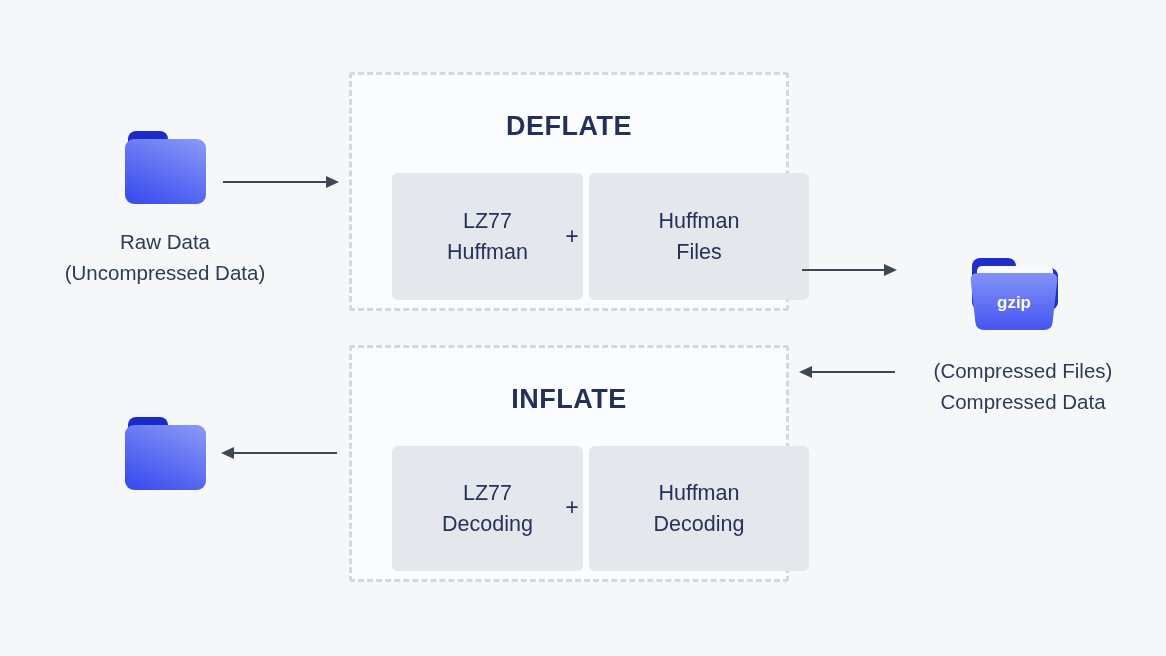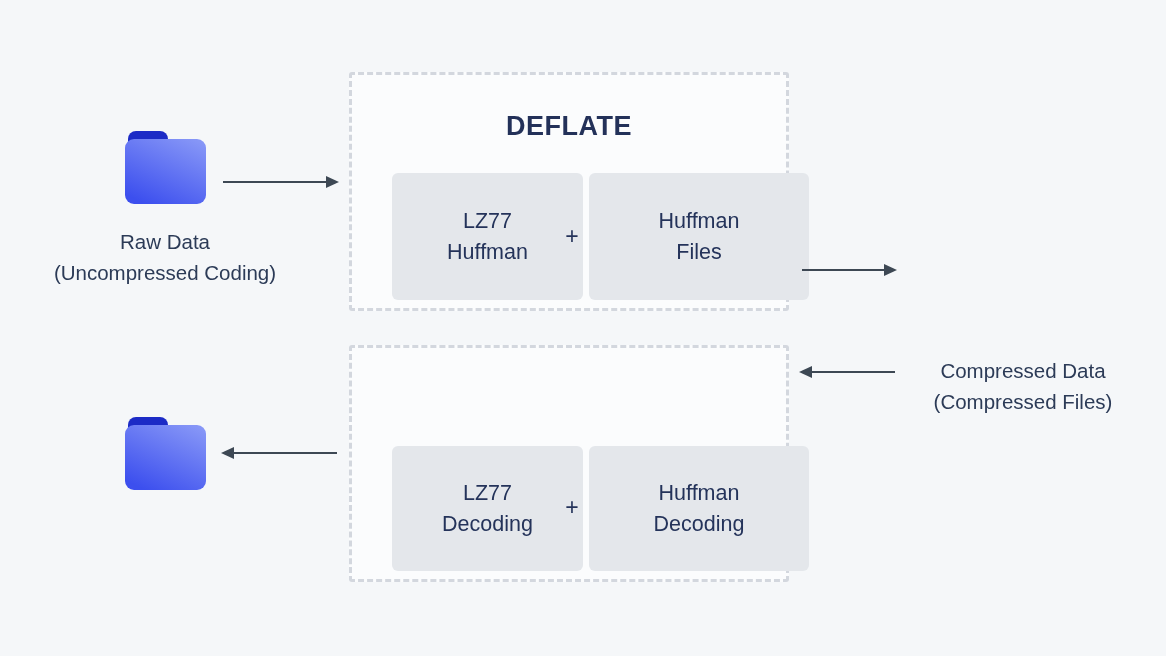--- a/index.html
+++ b/index.html
@@ -109,21 +109,21 @@
           <stop offset="0" stop-color="#8696f7"></stop>
           <stop offset="1" stop-color="#3c4fee"></stop>
         </linearGradient>
       </defs>
       <rect x="7" y="5" width="40" height="24" rx="8" fill="#1c2bc6"></rect>
       <rect x="4" y="13" width="81" height="65" rx="9" fill="url(#gradClosed1)"></rect>
     </svg>
   </div>
   <div class="node-label raw">
     <div>Raw Data</div>
-    <div>(Uncompressed Coding)</div>
+    <div>(Uncompressed Data)</div>
   </div>
 
   <div class="arrow right a1">
     <div class="shaft"></div>
     <div class="head"></div>
   </div>
 
   <div class="process-box deflate">
     <div class="process-title">DEFLATE</div>
     <div class="step-box first">
@@ -139,31 +139,47 @@
         <div>Files</div>
       </div>
     </div>
   </div>
 
   <div class="arrow right a2">
     <div class="shaft"></div>
     <div class="head"></div>
   </div>
 
+  <div class="folder gzip">
+    <svg width="100" height="82" viewBox="0 0 100 82">
+      <defs>
+        <linearGradient id="gradOpen1" x1="0.5" y1="0" x2="0.5" y2="1">
+          <stop offset="0" stop-color="#8292f6"></stop>
+          <stop offset="1" stop-color="#4656f0"></stop>
+        </linearGradient>
+      </defs>
+      <rect x="8" y="6" width="44" height="24" rx="8" fill="#1f2ec9"></rect>
+      <rect x="8" y="16" width="86" height="42" rx="8" fill="#1f2ec9"></rect>
+      <rect x="13" y="14" width="76" height="18" rx="5" fill="#f8fafd"></rect>
+      <path d="M 14,21 H 86 Q 94,21 93.2,29 L 88.6,70.5 Q 87.8,78 79.8,78 H 20.2 Q 12.2,78 11.4,70.5 L 6.8,29 Q 6,21 14,21 Z" fill="url(#gradOpen1)"></path>
+      <text x="50" y="56" text-anchor="middle" font-family="Liberation Sans, sans-serif" font-size="17" font-weight="600" fill="#ffffff">gzip</text>
+    </svg>
+  </div>
   <div class="node-label compressed">
+    <div>(Compressed Files)</div>
     <div>Compressed Data</div>
-    <div>(Compressed Files)</div>
   </div>
 
   <div class="arrow left a3">
     <div class="shaft"></div>
     <div class="head"></div>
   </div>
 
   <div class="process-box inflate">
+    <div class="process-title">INFLATE</div>
     <div class="step-box first">
       <div>
         <div>LZ77</div>
         <div>Decoding</div>
       </div>
     </div>
     <div class="plus-sign">+</div>
     <div class="step-box second">
       <div>
         <div>Huffman</div>

